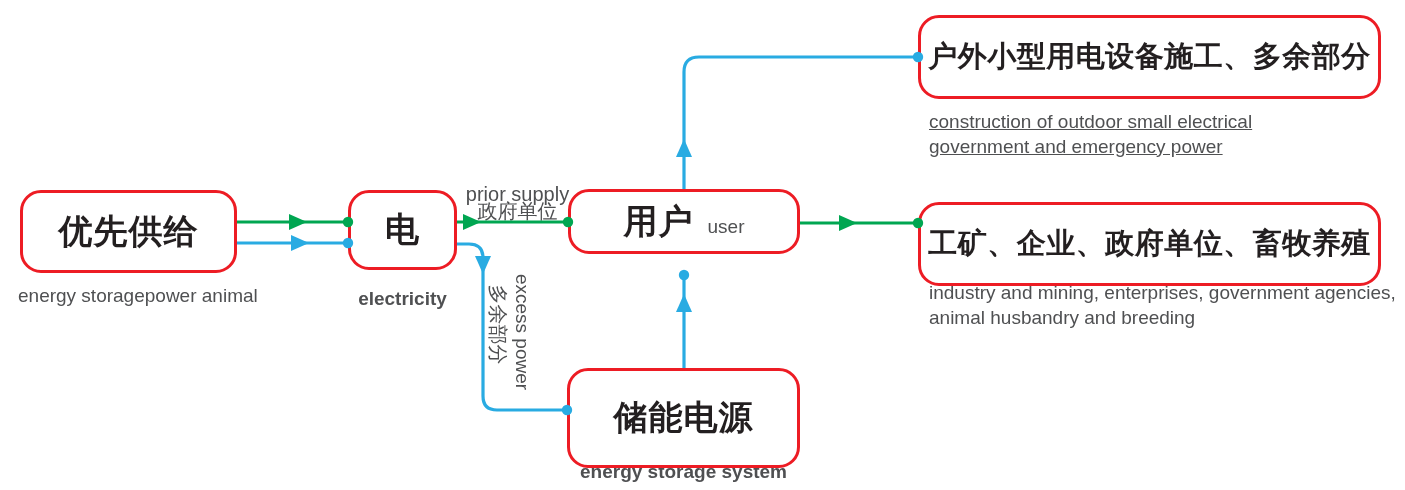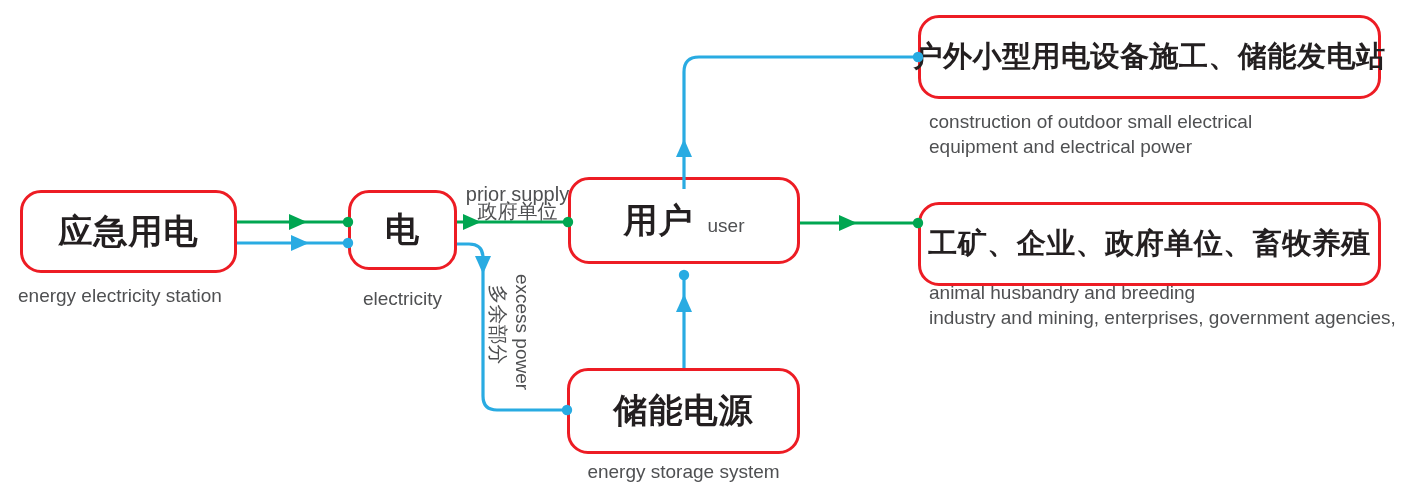--- a/index.html
+++ b/index.html
@@ -48,21 +48,21 @@
     margin-left: 14px;
   }
   .caption {
     position: absolute;
     color: var(--caption-text);
     font-size: 19px;
     line-height: 25px;
     z-index: 1;
     white-space: nowrap;
   }
-  .caption.center { text-align: center; }
+  .caption.center { text-align: center; font-weight: bold; }
   .edge-label {
     position: absolute;
     color: var(--caption-text);
     font-size: 20px;
     z-index: 1;
     text-align: center;
     white-space: nowrap;
   }
   .edge-label.vertical { transform: rotate(90deg); }
 </style>
@@ -110,59 +110,59 @@
     </g>
 
     <g>
       <line class="stroke-green" x1="800" y1="223" x2="918" y2="223"></line>
       <polygon class="fill-green" points="839,215 857,223 839,231"></polygon>
       <circle class="fill-green" cx="918" cy="223" r="5.2"></circle>
     </g>
   </svg>
 
   <div class="node" style="left:20px; top:190px; width:217px; height:83px;">
-    <div class="node-inner"><span class="cn-label">应急用电</span></div>
+    <div class="node-inner"><span class="cn-label">优先供给</span></div>
   </div>
 
   <div class="node" style="left:348px; top:190px; width:109px; height:80px;">
     <div class="node-inner"><span class="cn-label">电</span></div>
   </div>
 
-  <div class="node" style="left:568px; top:177px; width:232px; height:87px;">
+  <div class="node" style="left:568px; top:189px; width:232px; height:65px;">
     <div class="node-inner">
       <span class="cn-label">用户</span><span class="sub-label">user</span>
     </div>
   </div>
 
-  <div class="node" style="left:567px; top:368px; width:233px; height:86px;">
+  <div class="node" style="left:567px; top:368px; width:233px; height:100px;">
     <div class="node-inner"><span class="cn-label">储能电源</span></div>
   </div>
 
   <div class="node" style="left:918px; top:15px; width:463px; height:84px;">
-    <div class="node-inner"><span class="cn-label wide">户外小型用电设备施工、储能发电站</span></div>
+    <div class="node-inner"><span class="cn-label wide">户外小型用电设备施工、多余部分</span></div>
   </div>
 
   <div class="node" style="left:918px; top:202px; width:463px; height:84px;">
     <div class="node-inner"><span class="cn-label wide">工矿、企业、政府单位、畜牧养殖</span></div>
   </div>
 
-  <div class="caption" style="left:18px; top:283px;">energy electricity station</div>
+  <div class="caption" style="left:18px; top:283px;">energy storagepower animal</div>
 
   <div class="caption center" style="left:348px; top:286px; width:109px;">electricity</div>
 
   <div class="caption center" style="left:567px; top:459px; width:233px;text-align:center;">energy storage system</div>
 
-  <div class="caption" style="left:929px; top:109px;">
+  <div class="caption" style="left:929px; top:109px;text-decoration:underline;">
     <div>construction of outdoor small electrical</div>
-    <div>equipment and electrical power</div>
+    <div>government and emergency power</div>
   </div>
 
   <div class="caption" style="left:929px; top:280px;">
+    <div>industry and mining, enterprises, government agencies,</div>
     <div>animal husbandry and breeding</div>
-    <div>industry and mining, enterprises, government agencies,</div>
   </div>
 
   <div class="edge-label" style="left:455px; top:183px; width:125px;">prior supply</div>
   <div class="edge-label" style="left:455px; top:198px; width:125px;">政府单位</div>
 
   <div class="edge-label vertical" style="left:447px; top:311px; width:100px;">多余部分</div>
   <div class="edge-label vertical" style="left:457px; top:321px; width:130px; font-size:19px;">excess power</div>
 
 </div>
 

